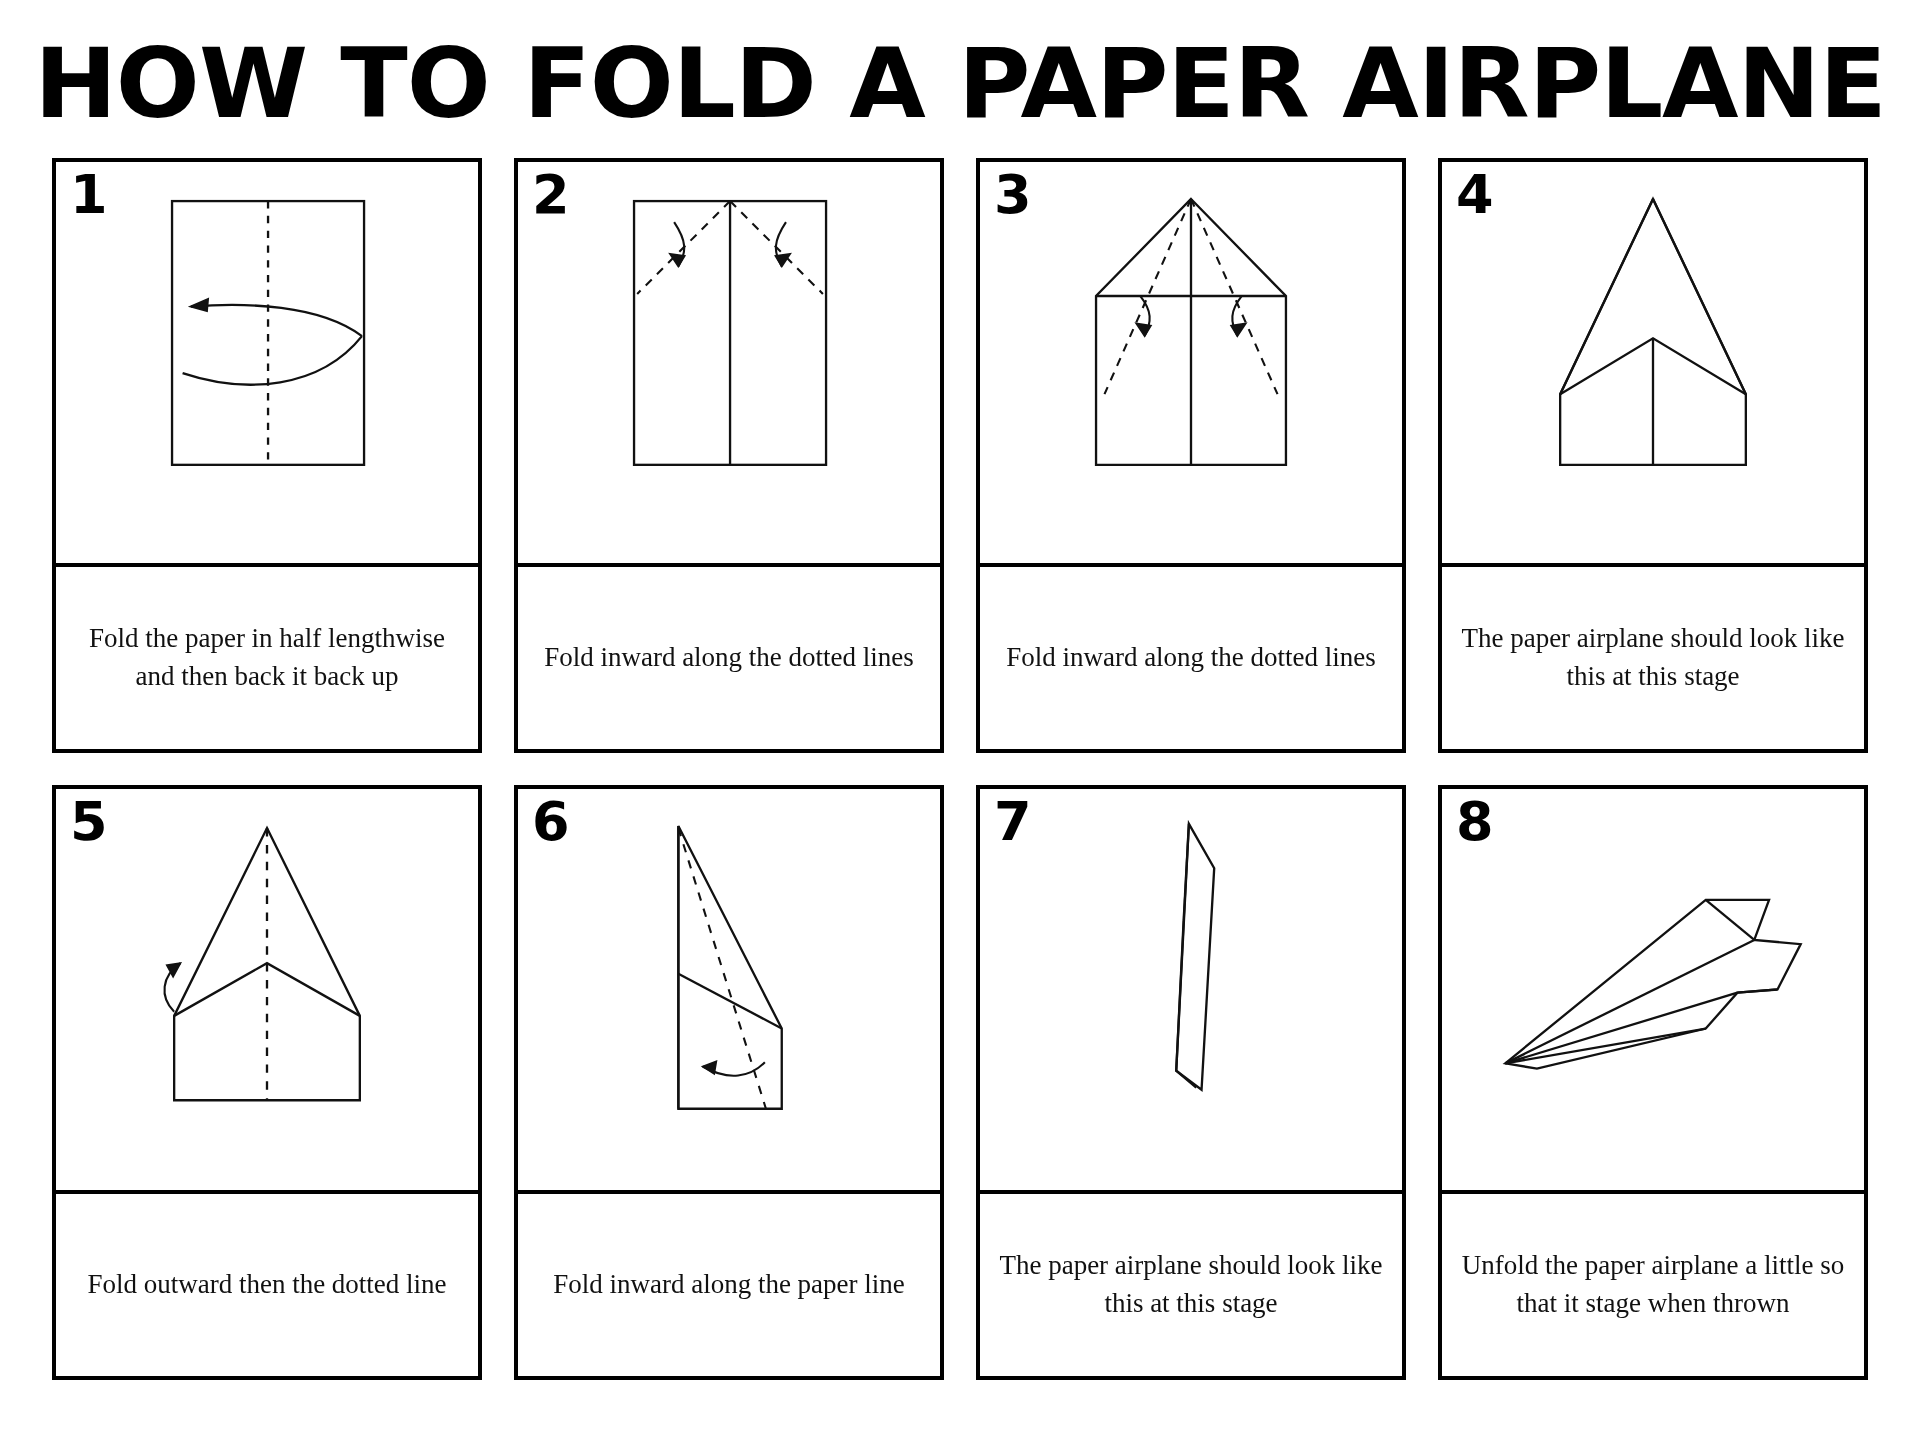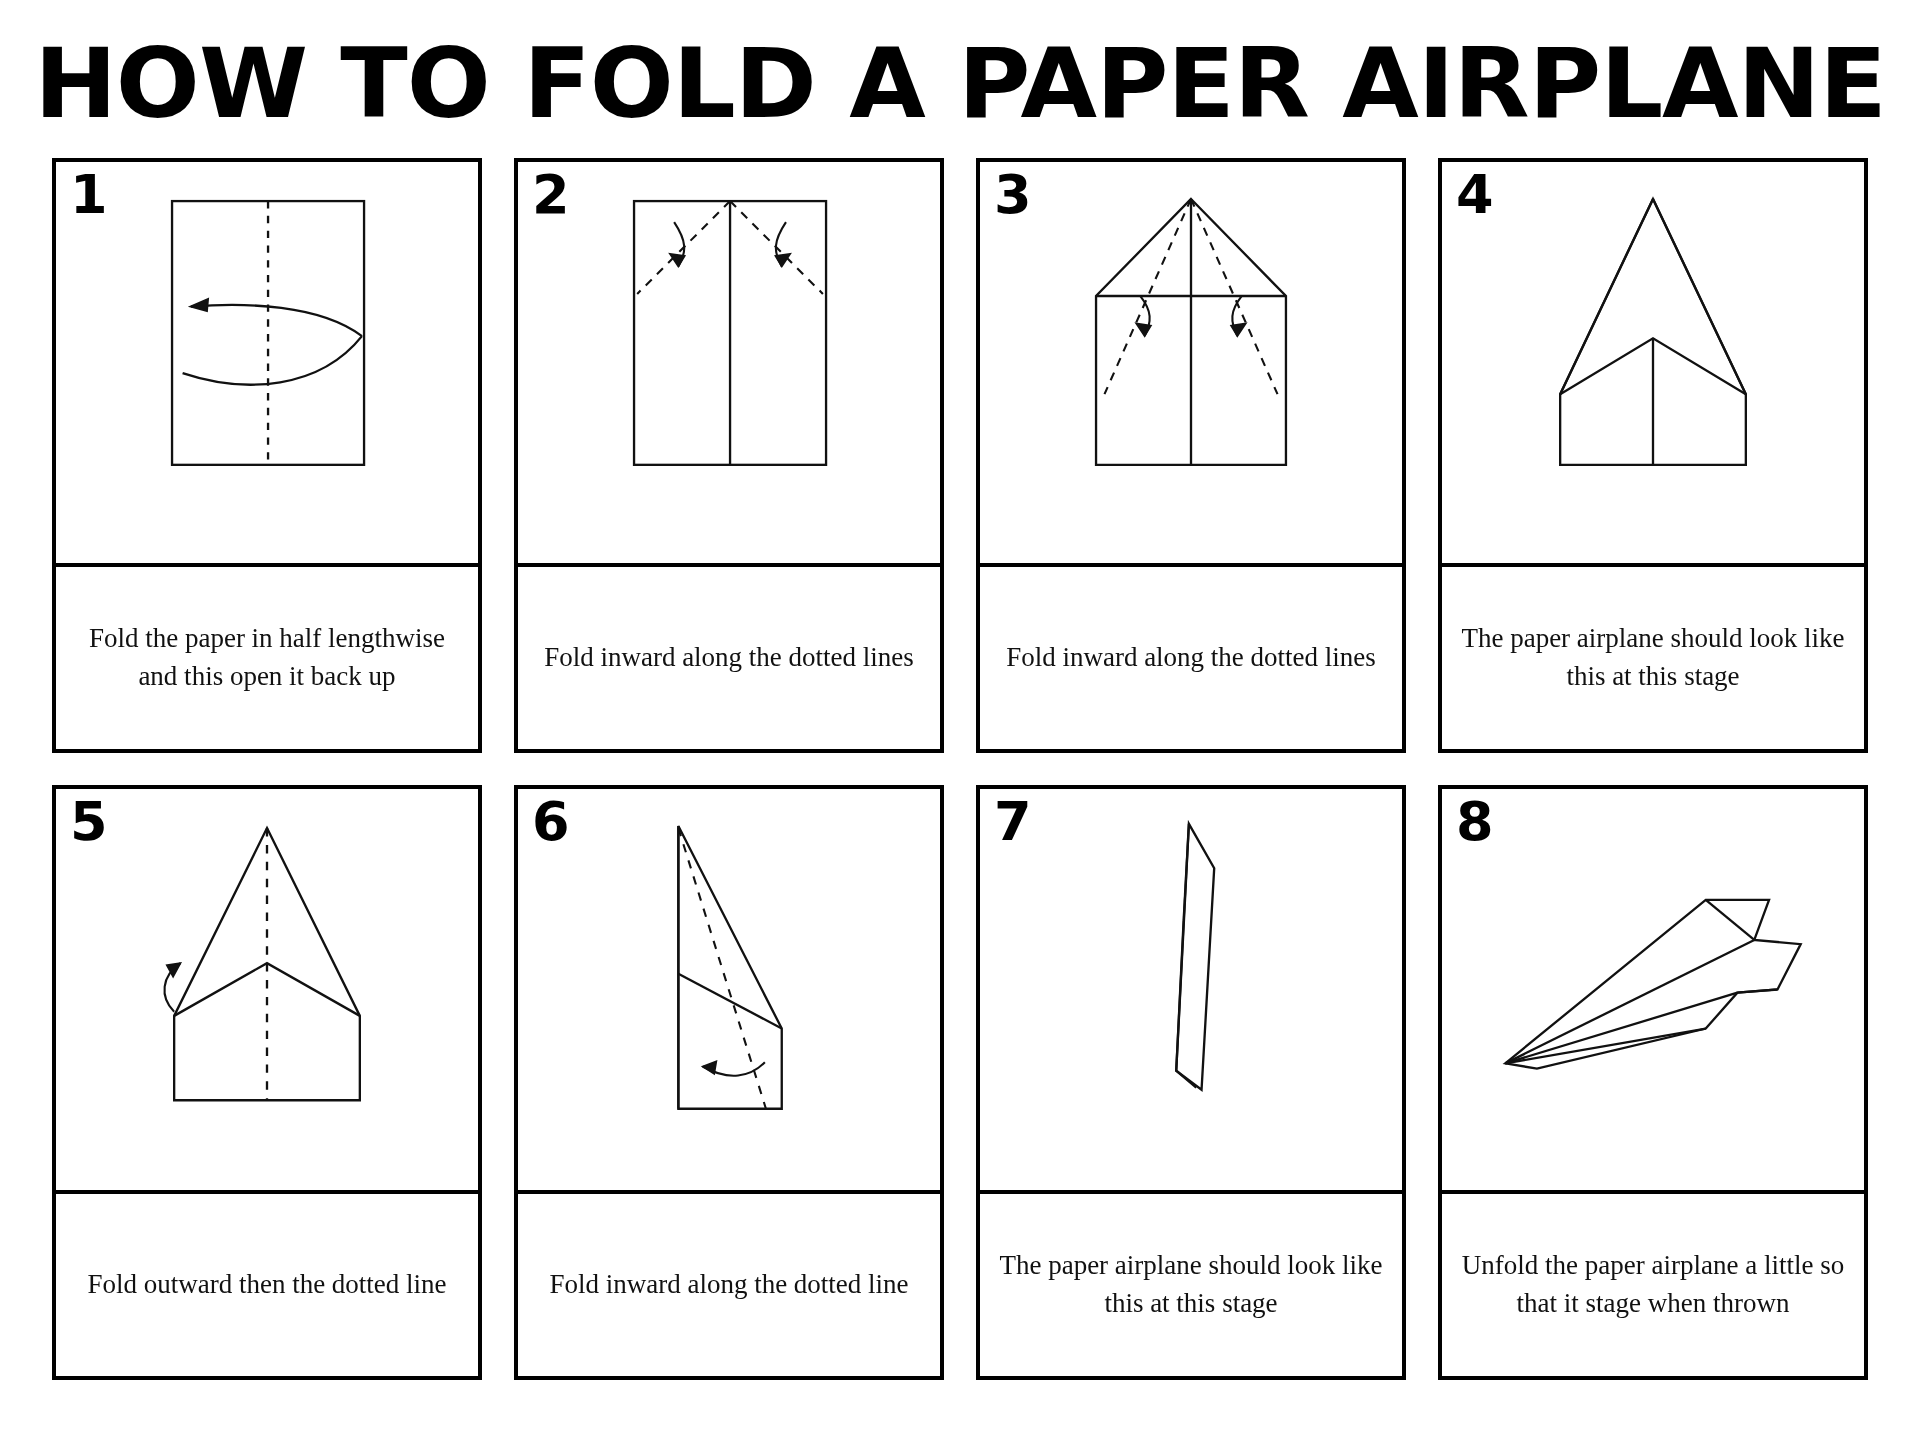--- a/index.html
+++ b/index.html
@@ -100,21 +100,21 @@
         <span class="step-num">1</span>
         <svg viewBox="0 0 400 350" preserveAspectRatio="xMidYMid meet">
           <rect x="110" y="22" width="182" height="250" fill="#fff" stroke="#111" stroke-width="2.2"></rect>
           <line x1="201" y1="22" x2="201" y2="272" stroke="#111" stroke-width="2.2" stroke-dasharray="7 7"></line>
           <path d="M120 185 C 180 205, 250 200, 290 150" fill="none" stroke="#111" stroke-width="2.2"></path>
           <path d="M290 150 C 250 120, 180 118, 128 122" fill="none" stroke="#111" stroke-width="2.2"></path>
           <path d="M128 122 l 16 -7 l -1 11 z" fill="#111" stroke="#111" stroke-width="2"></path>
         </svg>
       </div>
       <div class="caption cap-3lines">
-        <span>Fold the paper in half lengthwise and this open it back up</span>
+        <span>Fold the paper in half lengthwise and then back it back up</span>
       </div>
     </div>
 
     <div class="cell">
       <div class="fig">
         <span class="step-num">2</span>
         <svg viewBox="0 0 400 350" preserveAspectRatio="xMidYMid meet">
           <rect x="110" y="22" width="182" height="250" fill="#fff" stroke="#111" stroke-width="2.2"></rect>
           <line x1="201" y1="22" x2="201" y2="272" stroke="#111" stroke-width="2.2"></line>
           <line x1="201" y1="22" x2="113" y2="110" stroke="#111" stroke-width="2" stroke-dasharray="8 7"></line>
@@ -188,21 +188,21 @@
         <svg viewBox="0 0 400 350" preserveAspectRatio="xMidYMid meet">
           <path d="M152 20 L 250 212 L 250 288 L 152 288 Z" fill="#fff" stroke="#111" stroke-width="2.2"></path>
           <path d="M152 20 L 152 288" fill="none" stroke="#111" stroke-width="2.2"></path>
           <path d="M152 160 L 250 212" fill="none" stroke="#111" stroke-width="2.2"></path>
           <line x1="152" y1="22" x2="235" y2="288" stroke="#111" stroke-width="2" stroke-dasharray="8 8"></line>
           <path d="M175 248 C 200 262, 220 258, 234 244" fill="none" stroke="#111" stroke-width="2"></path>
           <path d="M175 248 l 13 -5 l -2 12 z" fill="#111" stroke="#111" stroke-width="1.6"></path>
         </svg>
       </div>
       <div class="caption cap-2lines">
-        <span>Fold inward along the dotted line</span>
+        <span>Fold inward along the paper line</span>
       </div>
     </div>
 
     <div class="cell">
       <div class="fig">
         <span class="step-num">7</span>
         <svg viewBox="0 0 400 350" preserveAspectRatio="xMidYMid meet">
           <path d="M198 18 L 186 252 L 210 270 L 222 60 Z" fill="#fff" stroke="#111" stroke-width="2.2"></path>
           <path d="M193 110 L 186 252 L 205 268" fill="none" stroke="#111" stroke-width="2.2"></path>
           <path d="M198 18 L 193 110" fill="none" stroke="#111" stroke-width="2.2"></path>

